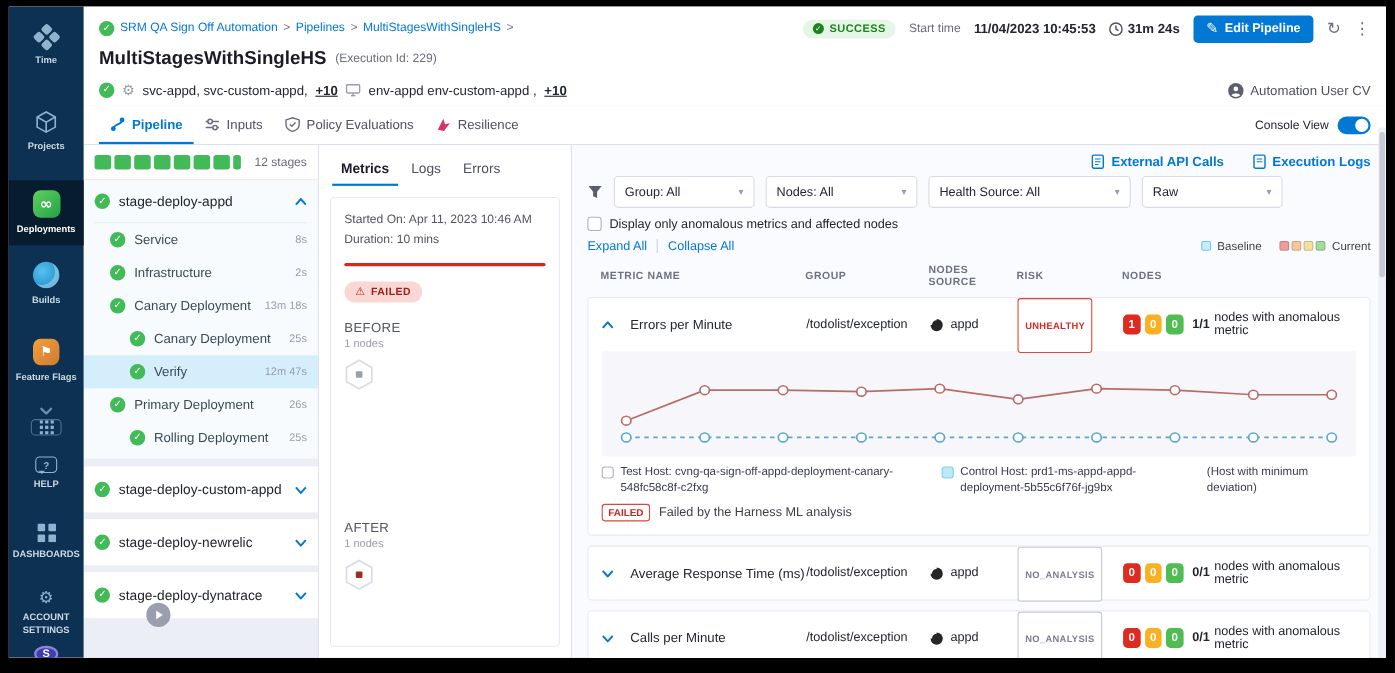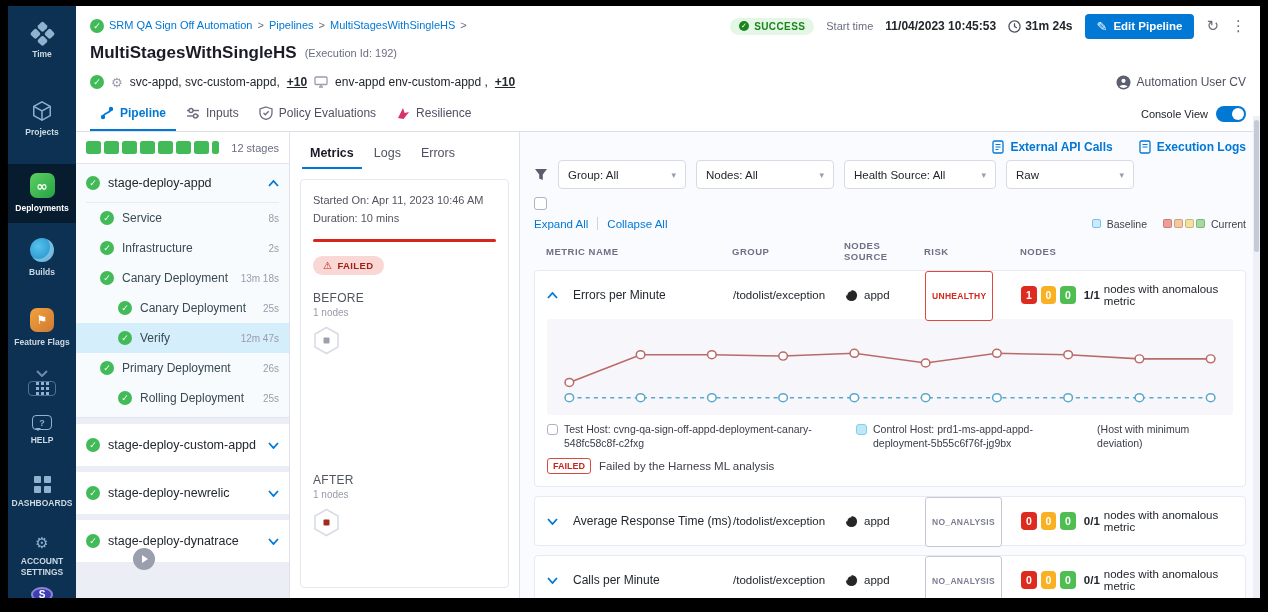--- a/index.html
+++ b/index.html
@@ -90,21 +90,21 @@
 .node-sec{margin-top:16px}
 .node-sec .t1{font-size:12px;color:#51555e;letter-spacing:.3px}
 .node-sec .t2{font-size:10px;color:#9a9cab;margin:2px 0 8px}
 .node-sec.after{margin-top:118px}
 
 .metrics{flex:1;background:#fafbfe;display:flex;flex-direction:column;min-width:0;padding:8px 14px 0;position:relative}
 .links-row{display:flex;justify-content:flex-end;gap:26px;height:24px;align-items:center}
 .link-blue{display:flex;align-items:center;gap:6px;color:#0278d5;font-size:12px;font-weight:bold;cursor:pointer}
 .filters{display:flex;align-items:center;gap:10px;margin-top:6px}
 .select{width:128px;height:29px;background:#fff;border:1px solid #d9dae5;border-radius:4px;display:flex;align-items:center;justify-content:space-between;padding:0 9px;font-size:11.5px;cursor:pointer}
-.select.w2{width:138px}.select.w3{width:152px}
+.select.w2{width:138px}.select.w3{width:184px}
 .chev-gray{color:#9a9cab;font-size:9px}
 .chk-row{display:flex;align-items:center;gap:7px;margin-top:8px;font-size:11.5px}
 .cbox{width:13px;height:13px;border:1.4px solid #b0b1c3;border-radius:3px;background:#fff;cursor:pointer}
 .cbox.blue{background:#bfe8f7;border-color:#7ed0f0}
 .expand-row{display:flex;align-items:center;margin-top:7px;font-size:11.5px}
 .expand-row .lnk{color:#0278d5;cursor:pointer}
 .vsep{width:1px;height:13px;background:#cfd1dd;margin:0 9px}
 .legend{margin-left:auto;display:flex;align-items:center;gap:6px;font-size:10.5px;color:#3d3f4c}
 .sw{width:9px;height:9px;border-radius:2px;display:inline-block}
 .sw.base{background:#cfe9fb;border:1px solid #6ec5f1}
@@ -247,21 +247,21 @@
           <button class="btn-primary">
               <span class="glyph" style="color:#fff">✎</span>
               <span>Edit Pipeline</span>
             </button>
           <span class="icon-btn">↻</span>
           <span class="icon-btn">⋮</span>
         </div>
       </div>
       <div class="row title-row">
         <span class="page-title">MultiStagesWithSingleHS</span>
-        <span class="exec-id">(Execution Id: 192)</span>
+        <span class="exec-id">(Execution Id: 229)</span>
       </div>
       <div class="row svc-row">
         <div class="svc-left">
           <span class="chk"></span>
           <span class="glyph">⚙</span>
           <span>svc-appd, svc-custom-appd,</span>
           <span class="more-link">+10</span>
           <svg width="14" height="12" viewBox="0 0 14 12">
               <rect x="1" y="1" width="12" height="7.5" rx="1" fill="none" stroke="#9a9cab" stroke-width="1.3"></rect>
               <path d="M5 11 H9 M7 8.5 V11" stroke="#9a9cab" stroke-width="1.3"></path>
@@ -478,20 +478,21 @@
               <span>Health Source: All</span>
               <span class="chev-gray">▾</span>
             </div>
           <div class="select">
               <span>Raw</span>
               <span class="chev-gray">▾</span>
             </div>
         </div>
         <div class="chk-row">
           <span class="cbox"></span>
+          <span>Display only anomalous metrics and affected nodes</span>
         </div>
         <div class="expand-row">
           <span class="lnk">Expand All</span>
           <span class="vsep"></span>
           <span class="lnk">Collapse All</span>
           <span class="legend">
             <span class="sw base"></span>
             <span>Baseline</span>
             <span class="cur-sw" id="cur-swatches">
                 <span class="sw" style="background: rgb(240, 157, 150); border: 1px solid rgba(0, 0, 0, 0.18);"></span>

